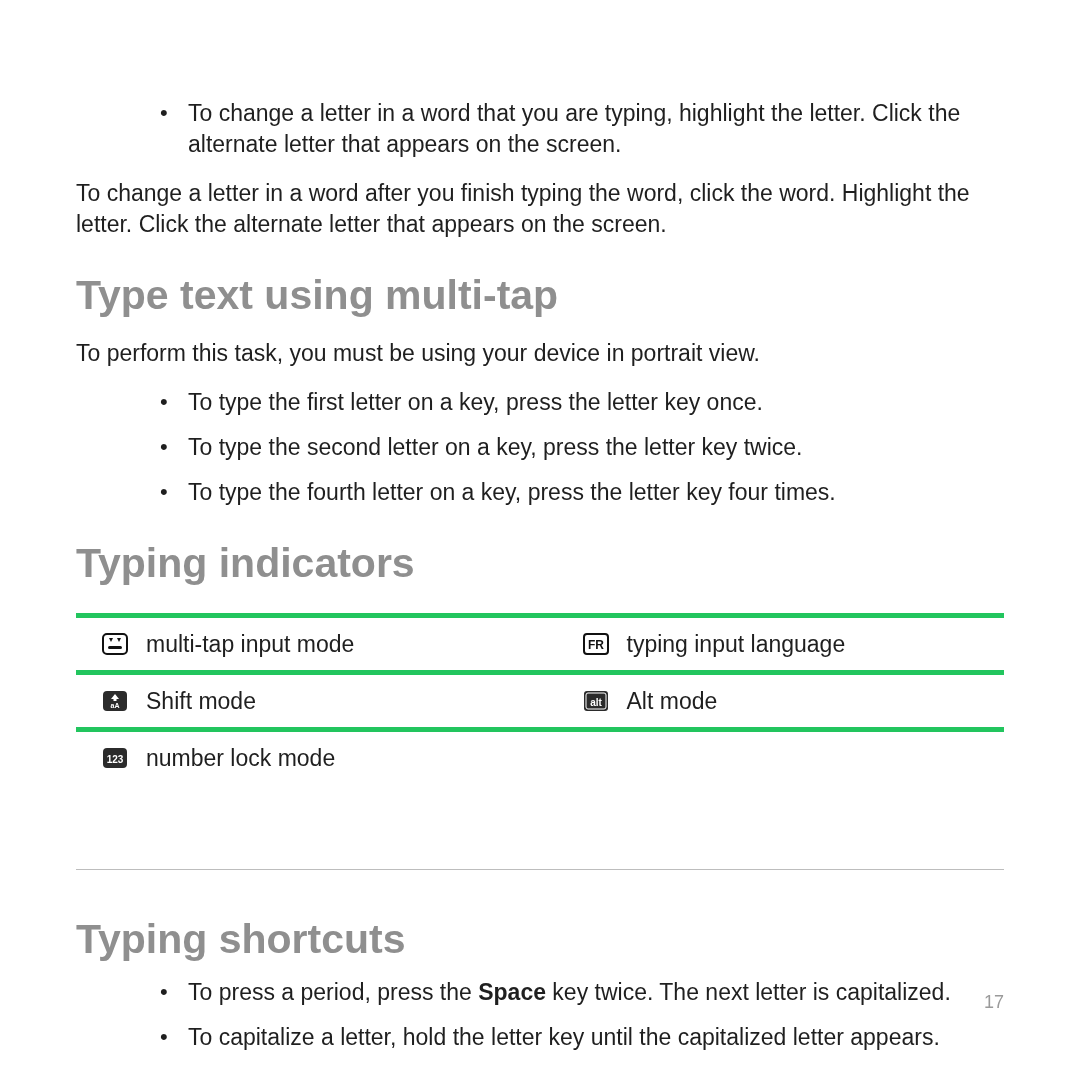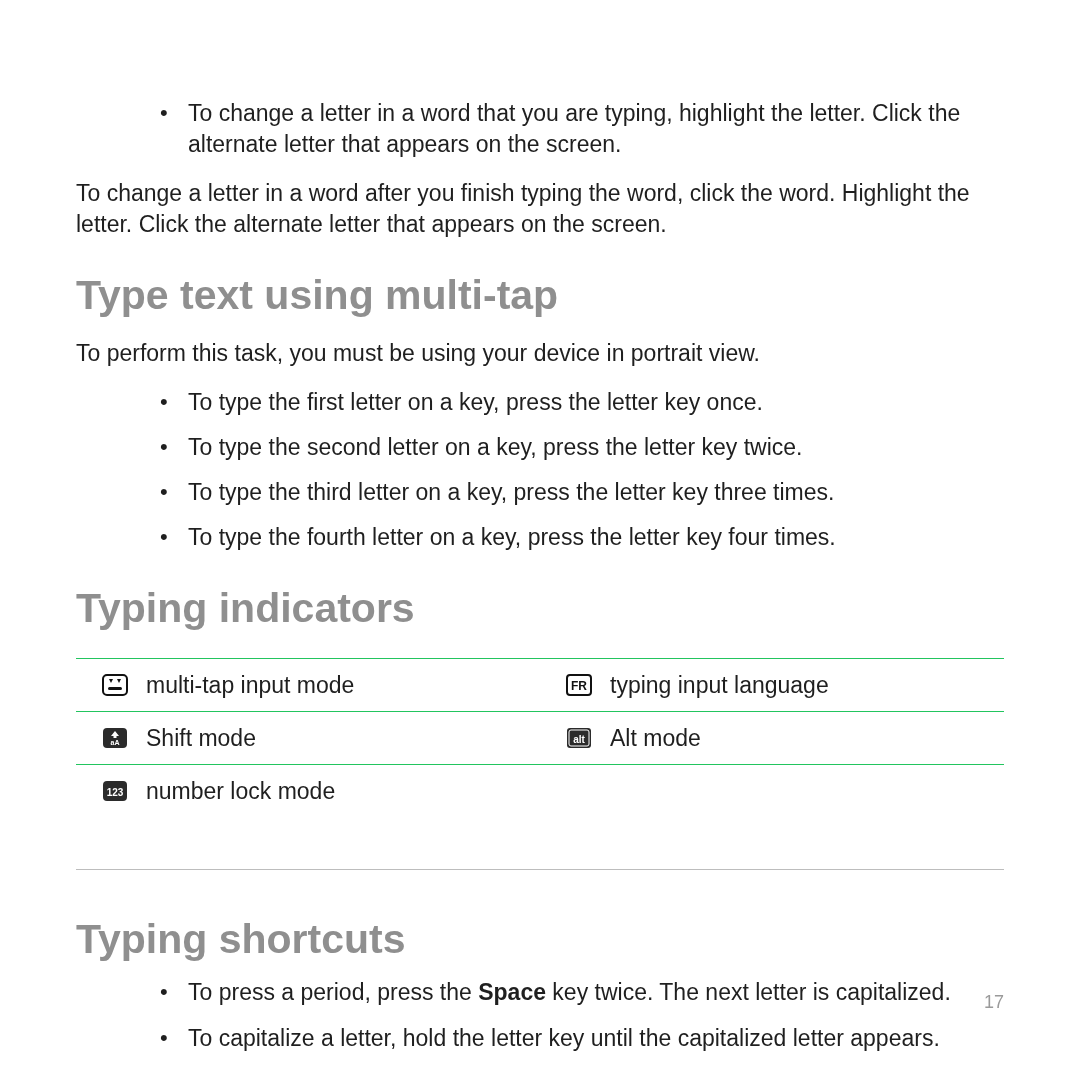--- a/index.html
+++ b/index.html
@@ -47,21 +47,22 @@
     margin: 28px 0 10px 0;
   }
   
   .ind-table {
     width: 100%;
     margin-top: 22px;
     border-collapse: collapse;
   }
   .ind-row {
     display: flex;
-    border-top: 1px solid #22c55e;
+    border-top: 5px solid #22c55e;
+    gap: 33px;
   }
   .ind-row.last { border-bottom: 1px solid #bdbdbd; flex-direction: column; }
   .ind-cell {
     flex: 1 1 50%;
     display: flex;
     align-items: center;
     gap: 18px;
     padding: 6px 4px 6px 26px;
     min-height: 40px;
   }
@@ -128,21 +129,20 @@
 
   <p class="body">To change a letter in a word after you finish typing the word, click the word. Highlight the letter. Click the alternate letter that appears on the screen.</p>
 
   <h2 class="section">Type text using multi-tap</h2>
 
   <p class="body" style="margin-top:14px">To perform this task, you must be using your device in portrait view.</p>
 
   <ul class="bullets">
     <li>To type the first letter on a key, press the letter key once.</li>
     <li>To type the second letter on a key, press the letter key twice.</li>
-    <li>To type the third letter on a key, press the letter key three times.</li>
     <li>To type the fourth letter on a key, press the letter key four times.</li>
   </ul>
 
   <h2 class="section">Typing indicators</h2>
 
   <div class="ind-table">
     <div class="ind-row">
       <div class="ind-cell">
         <span class="ic">
           <svg width="26" height="22">

